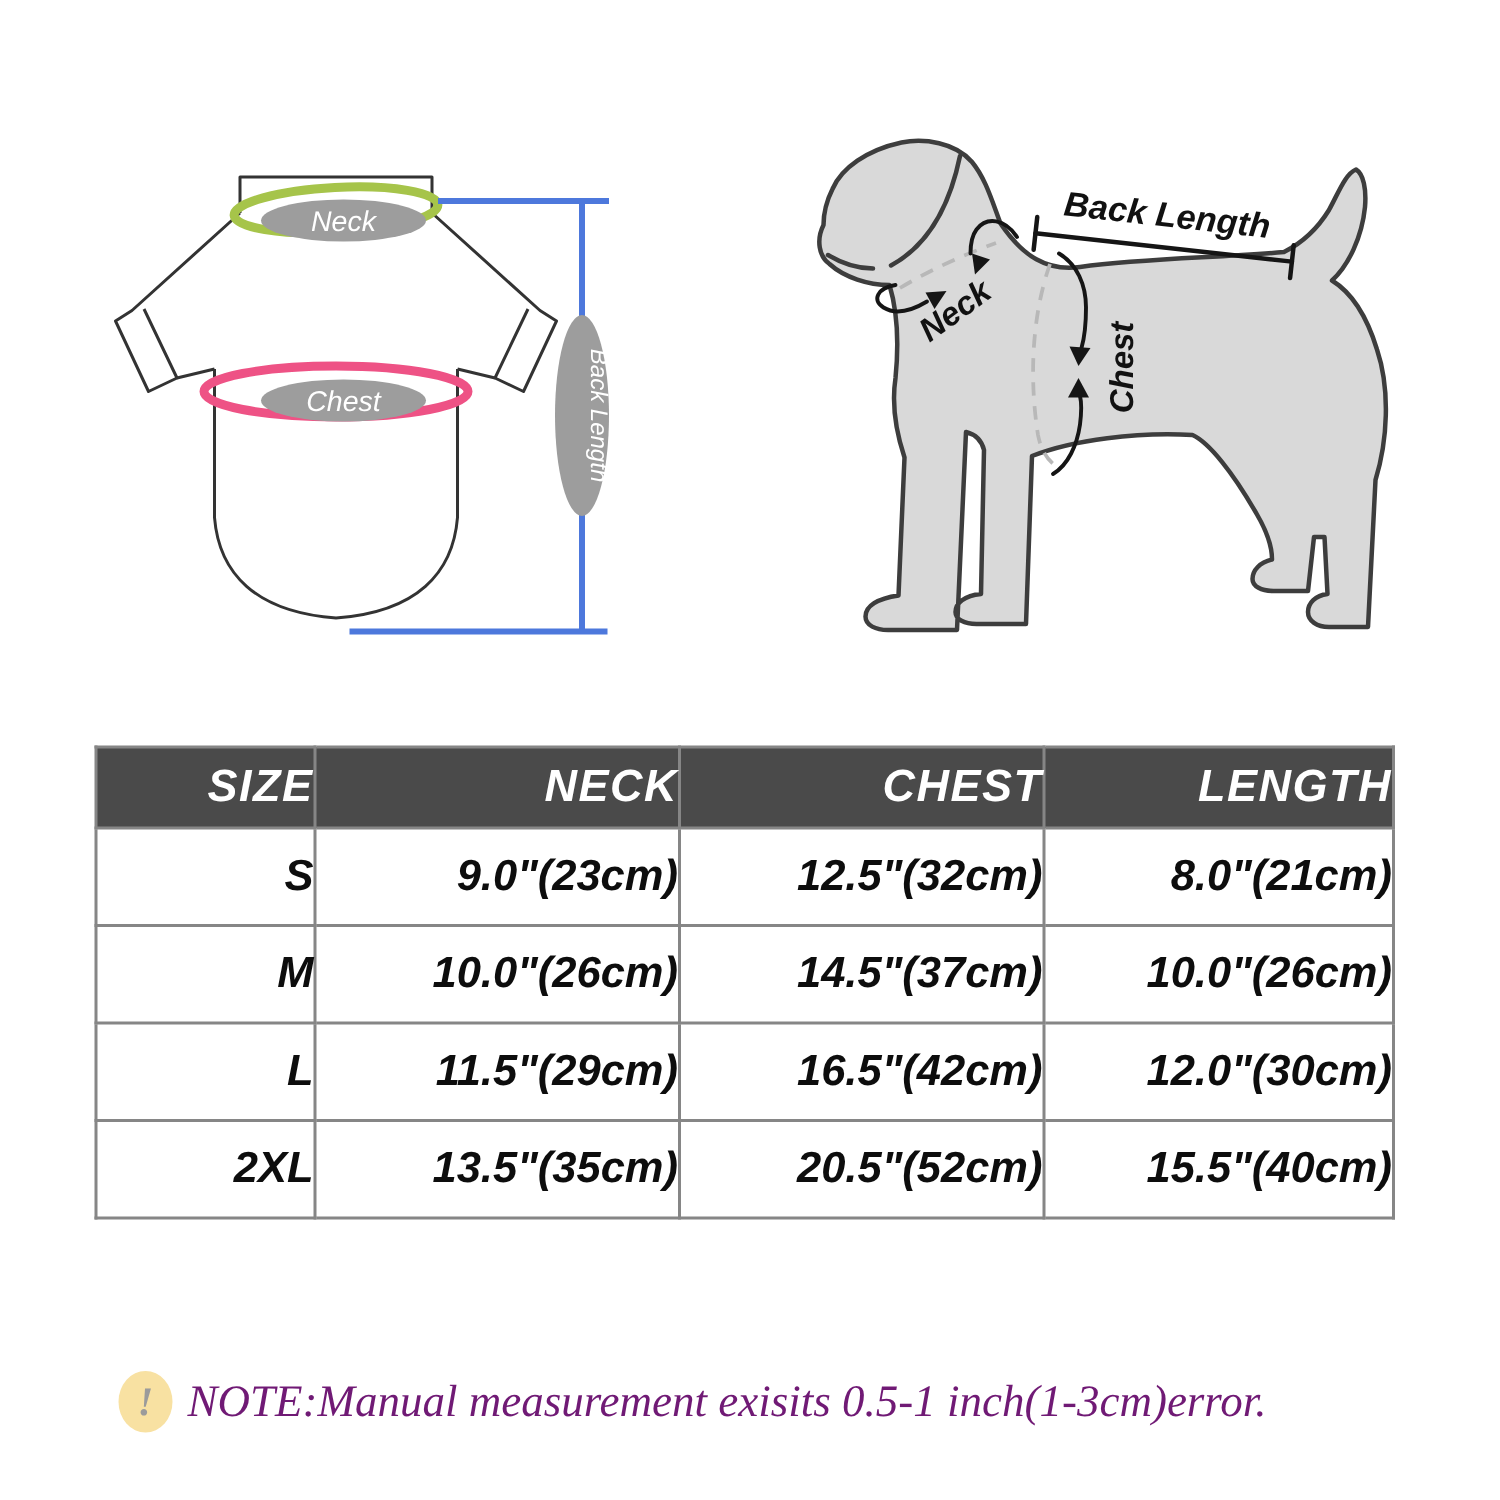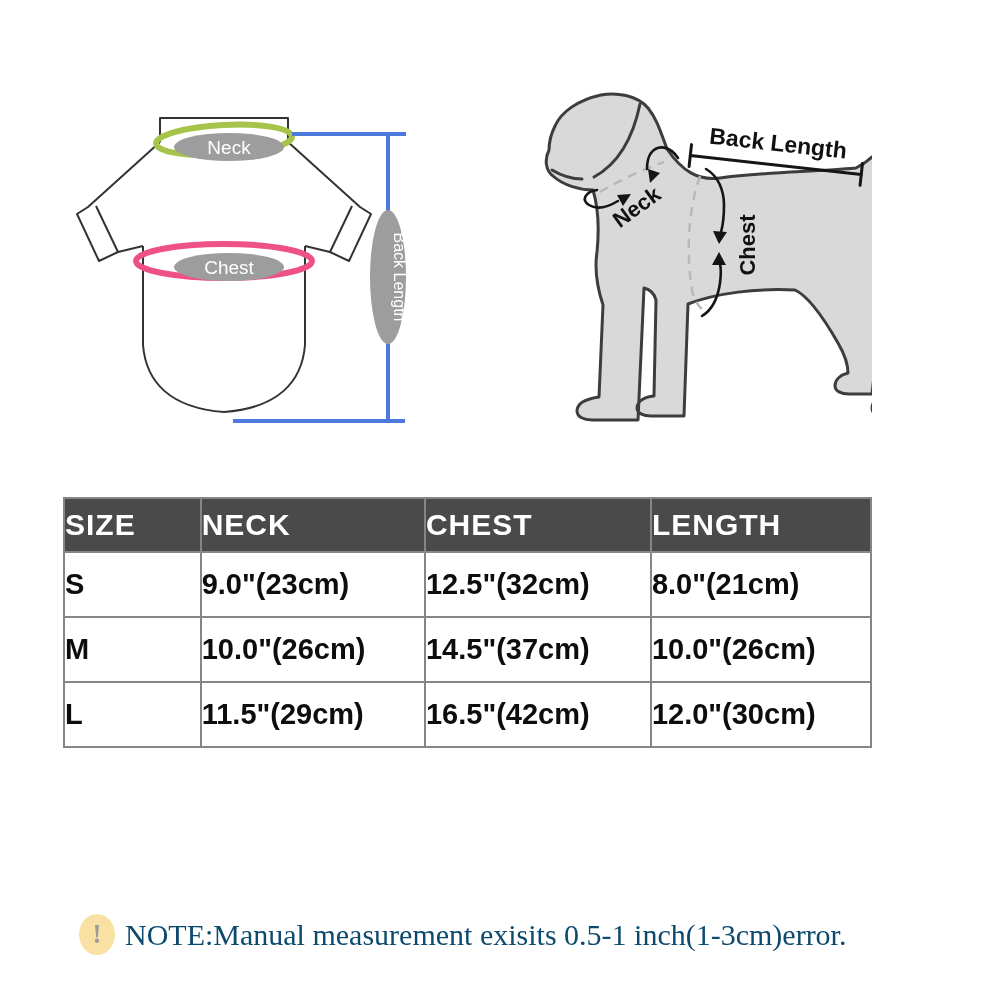--- a/index.html
+++ b/index.html
@@ -1,30 +1,30 @@
 <!DOCTYPE html>
 <html><head>
 <meta charset="utf-8">
 <style>
   html,body{margin:0;padding:0;background:#fff;}
-  #canvas{position:relative;width:872px;height:1000px;background:#ffffff;overflow:hidden;
-          font-family:"Liberation Sans",sans-serif;}
+  #canvas{position:relative;width:1000px;height:1000px;background:#ffffff;overflow:hidden;
+          font-family:"Liberation Sans",sans-serif;font-style:italic;}
   #diagram-svg{position:absolute;left:0;top:0;}
   
   #size-table{position:absolute;left:63px;top:497px;border-collapse:collapse;table-layout:fixed;}
-  #size-table th,#size-table td{border:2px solid #868686;text-align:left;vertical-align:middle;padding:0;margin-left:31px;}
+  #size-table th,#size-table td{border:2px solid #868686;text-align:right;vertical-align:middle;padding:0;margin-left:31px;}
   #size-table th{background:#4a4a4a;color:#ffffff;font-size:30px;font-weight:bold;height:52px;letter-spacing:1px;}
   #size-table td{background:#ffffff;color:#0d0d0d;font-size:29px;font-weight:bold;height:63px;}
   .col-size{width:146px;} .col-neck{width:243px;} .col-chest{width:243px;} .col-length{width:233px;}
   
   #note{position:absolute;left:79px;top:914px;width:880px;display:flex;align-items:center;}
   #note-icon{flex:0 0 auto;width:36px;height:41px;border-radius:50%;background:#f8e1a2;
              display:flex;align-items:center;justify-content:center;
              color:#9b9b9b;font-family:"Liberation Serif",serif;font-weight:bold;font-size:27px;}
-  #note-text{margin-left:10px;font-family:"Liberation Serif",serif;font-size:30px;color:#0c4a6e;white-space:nowrap;}
+  #note-text{margin-left:10px;font-family:"Liberation Serif",serif;font-size:30px;color:#701a75;white-space:nowrap;}
 </style>
 </head>
 <body>
 
 <div id="canvas">
 
   <svg id="diagram-svg" width="1000" height="470" viewBox="0 0 1000 470">
 
     <g fill="none" stroke="#333333" stroke-width="2" stroke-linejoin="round">
 
@@ -174,20 +174,26 @@
         <td>10.0"(26cm)</td>
         <td>14.5"(37cm)</td>
         <td>10.0"(26cm)</td>
       </tr>
       <tr>
         <td>L</td>
         <td>11.5"(29cm)</td>
         <td>16.5"(42cm)</td>
         <td>12.0"(30cm)</td>
       </tr>
+      <tr>
+        <td>2XL</td>
+        <td>13.5"(35cm)</td>
+        <td>20.5"(52cm)</td>
+        <td>15.5"(40cm)</td>
+      </tr>
     </tbody>
   </table>
 
   <div id="note">
     <span id="note-icon">!</span>
     <span id="note-text">NOTE:Manual measurement exisits 0.5-1 inch(1-3cm)error.</span>
   </div>
 
 </div>
 

